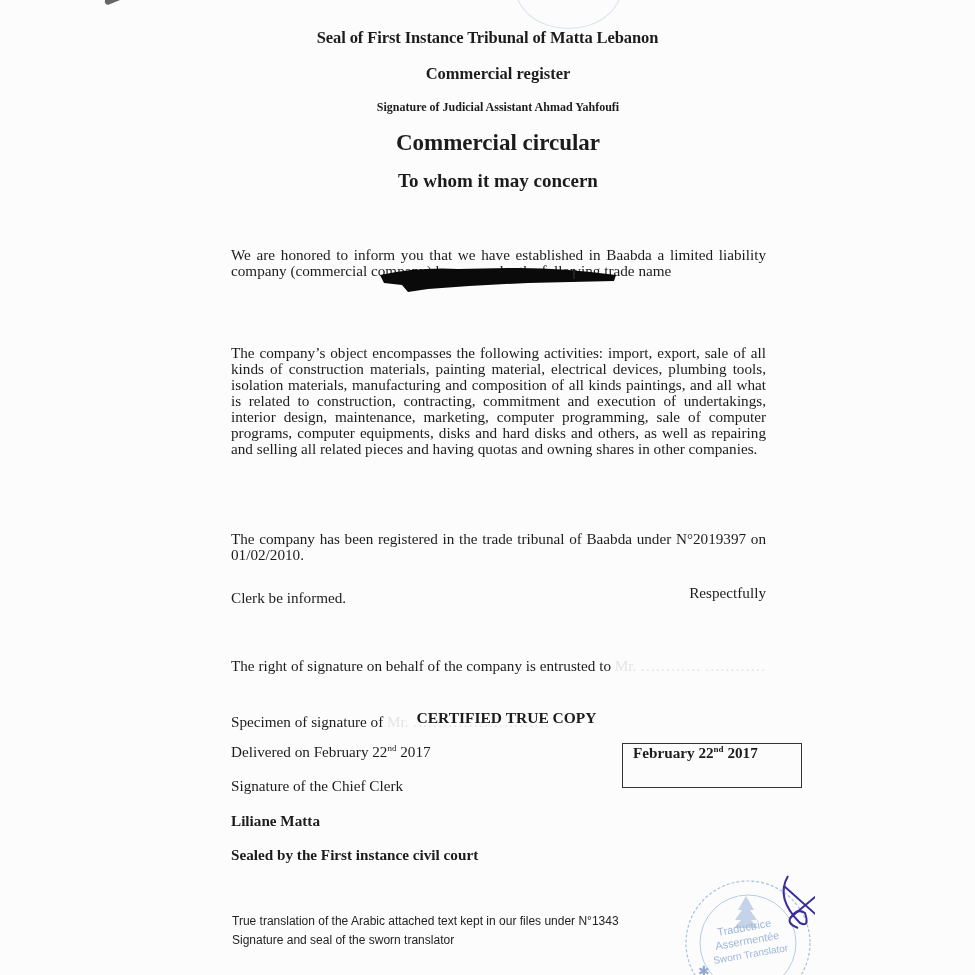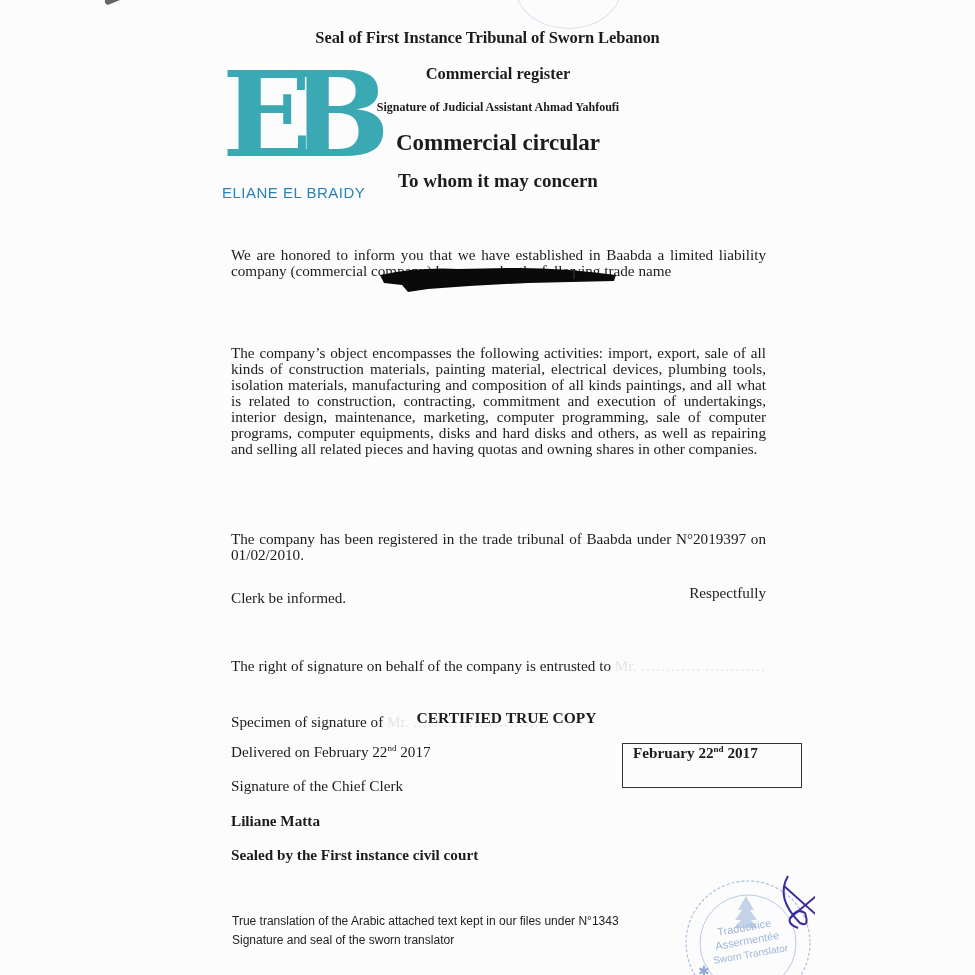--- a/index.html
+++ b/index.html
@@ -66,30 +66,26 @@
     .translator-seal { left: 680px; top: 868px; width: 135px; height: 135px; }
   </style>
 </head>
 <body>
 
 <div class="page">
 
   <div class="pen-stroke"></div>
   <div class="top-seal"></div>
 
-  <div class="abs h-seal">Seal of First Instance Tribunal of Sworn Lebanon</div>
+  <div class="abs h-seal">Seal of First Instance Tribunal of Matta Lebanon</div>
   <div class="abs h-reg">Commercial register</div>
   <div class="abs h-sig">Signature of Judicial Assistant Ahmad Yahfoufi</div>
   <div class="abs h-circ">Commercial circular</div>
   <div class="abs h-whom">To whom it may concern</div>
 
-  <div class="abs logo">
-    <div class="logo-eb">EB</div>
-    <div class="logo-name">ELIANE EL BRAIDY</div>
-  </div>
 
   <div class="abs para p1">We are honored to inform you that we have established in Baabda a limited liability company (commercial company) known under the following trade name</div>
 
   <svg class="abs redact" viewBox="0 0 240 30">
     <path d="M2 12 Q40 4 80 6 L130 5 Q180 4 238 12 L236 18 L150 20 Q100 22 50 26 L30 29 L24 22 L6 20 Z" fill="#0a0a0a"></path>
     <rect x="195" y="6" width="2" height="10" fill="#222"></rect>
   </svg>
 
   <div class="abs para p2">The company’s object encompasses the following activities: import, export, sale of all kinds of construction materials, painting material, electrical devices, plumbing tools, isolation materials, manufacturing and composition of all kinds paintings, and all what is related to construction, contracting, commitment and execution of undertakings, interior design, maintenance, marketing, computer programming, sale of computer programs, computer equipments, disks and hard disks and others, as well as repairing and selling all related pieces and having quotas and owning shares in other companies.</div>
   <div class="abs para p3">The company has been registered in the trade tribunal of Baabda under N°2019397 on 01/02/2010.</div>

